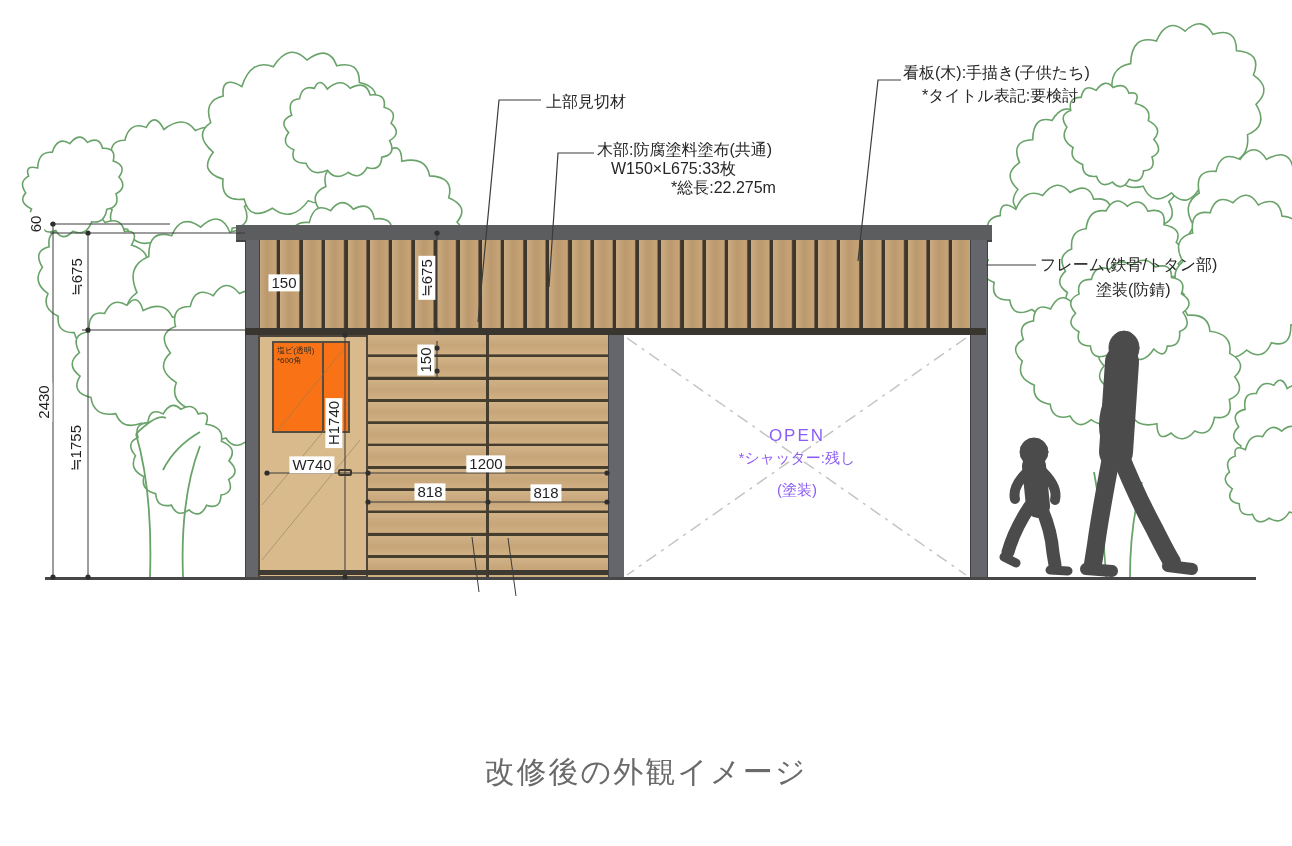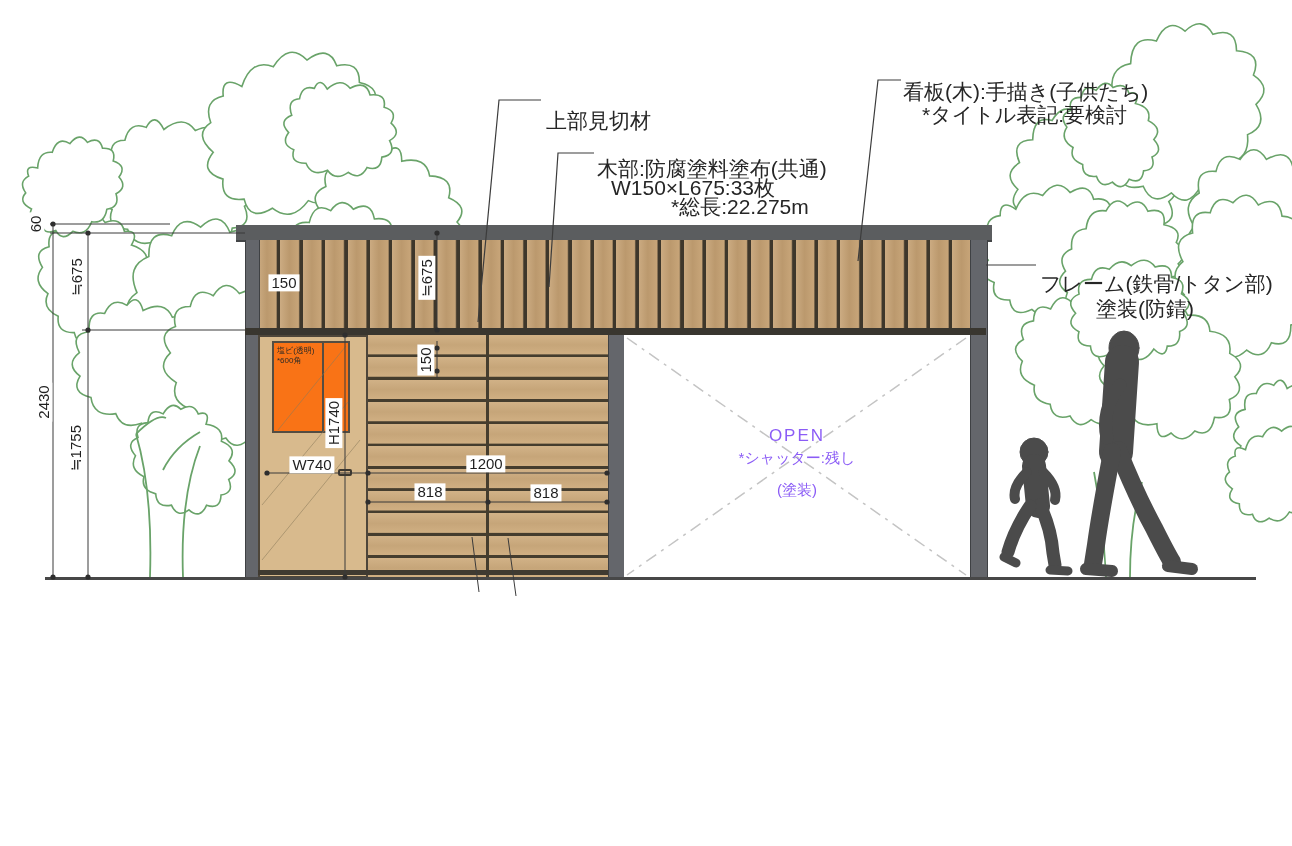--- a/index.html
+++ b/index.html
@@ -3,21 +3,21 @@
 <meta charset="utf-8">
 <style>
   html,body{margin:0;padding:0;background:#ffffff;}
   #canvas{position:relative;width:1292px;height:846px;background:#ffffff;overflow:hidden;
           font-family:"Liberation Sans","DejaVu Sans",sans-serif;}
   svg{position:absolute;left:0;top:0;}
   .abs{position:absolute;}
   .center{position:absolute;transform:translate(-50%,-50%);white-space:nowrap;}
   .vert{position:absolute;transform:translate(-50%,-50%) rotate(-90deg);white-space:nowrap;}
   .dim{font-size:15px;font-weight:500;color:#1f1f1f;background:#ffffff;padding:0 3px;line-height:1.15;}
-  .note{font-size:21px;color:#262626;white-space:nowrap;line-height:1.2;margin-top:16px;}
+  .note{font-size:16px;color:#262626;white-space:nowrap;line-height:1.2;}
   
   .roofcap{left:236px;top:225px;width:756px;height:15px;background:#5b5d5f;border-bottom:2px solid #434547;}
   .band{left:258px;top:240px;width:712px;height:90px;background-color:#c5a173;
         background-image:repeating-linear-gradient(90deg, rgba(255,255,255,0.10) 0px, rgba(0,0,0,0.05) 9px, rgba(255,255,255,0.04) 18px, #3e372b 19.5px, #3e372b 22.4px);}
   .post{background:#64666b;border-left:1px solid #3f4144;border-right:1px solid #3f4144;}
   .bandtrim{left:245px;top:328px;width:741px;height:7px;background:#39362f;}
   .door{left:258px;top:335px;width:110px;height:243px;background:#d8ba8d;border:2px solid #4e463a;box-sizing:border-box;}
   .window{left:272px;top:341px;width:78px;height:92px;background:#f97316;border:2px solid #544d42;box-sizing:border-box;}
   .winpane{position:absolute;left:48px;top:0;width:2px;height:100%;background:#544d42;}
   .wintext{position:absolute;left:3px;top:3px;font-size:8px;color:#2e2b26;line-height:1.25;white-space:nowrap;}
@@ -197,14 +197,15 @@
   <div class="abs note" style="left:922px;top:86px;">*タイトル表記:要検討</div>
   <div class="abs note" style="left:1040px;top:255px;">フレーム(鉄骨/トタン部)</div>
   <div class="abs note" style="left:1096px;top:280px;">塗装(防錆)</div>
 
   <div class="center openlabel">
     <div class="o1">OPEN</div>
     <div class="o2">*シャッター:残し</div>
     <div class="o3">(塗装)</div>
   </div>
 
+  <div class="abs caption">改修後の外観イメージ</div>
 
 </div>
 
 </body></html>

